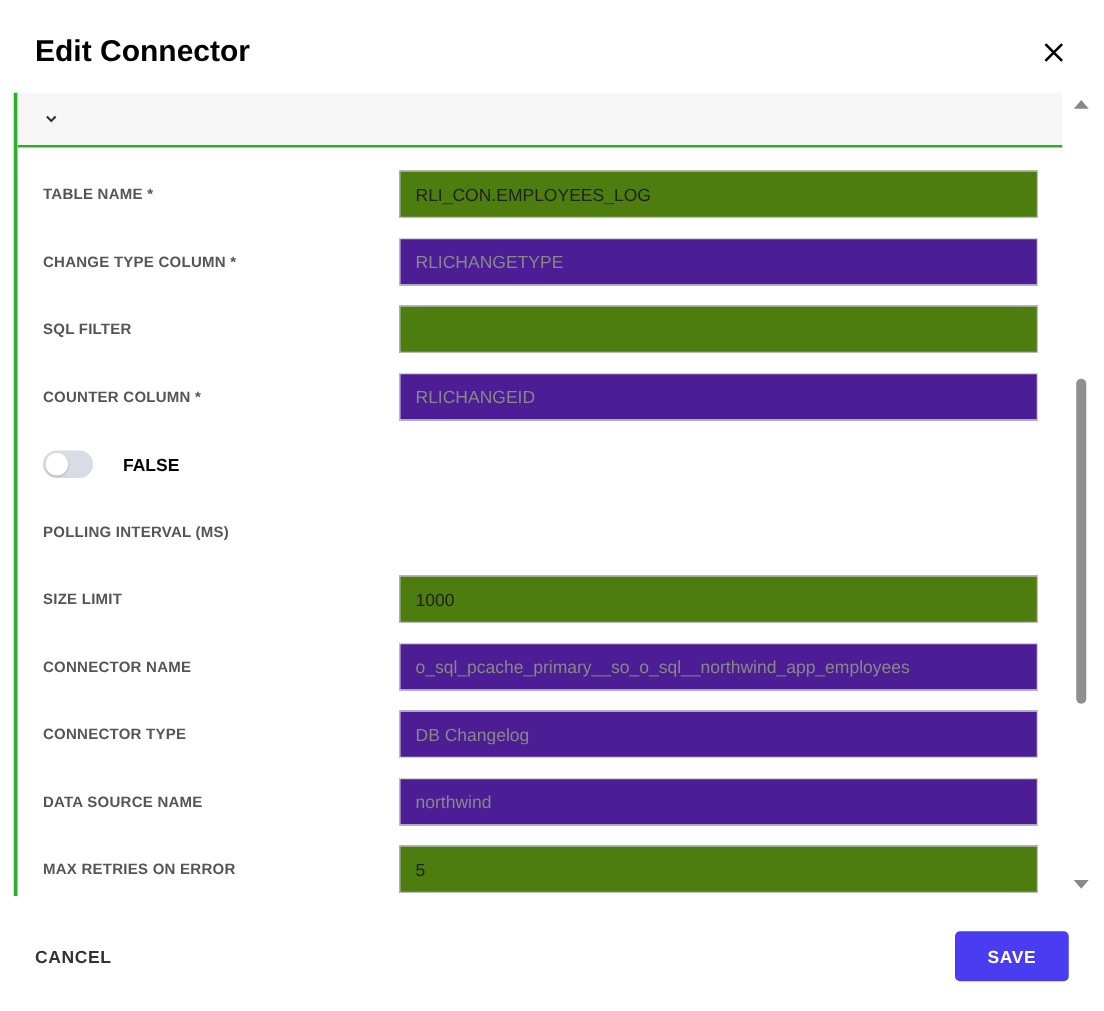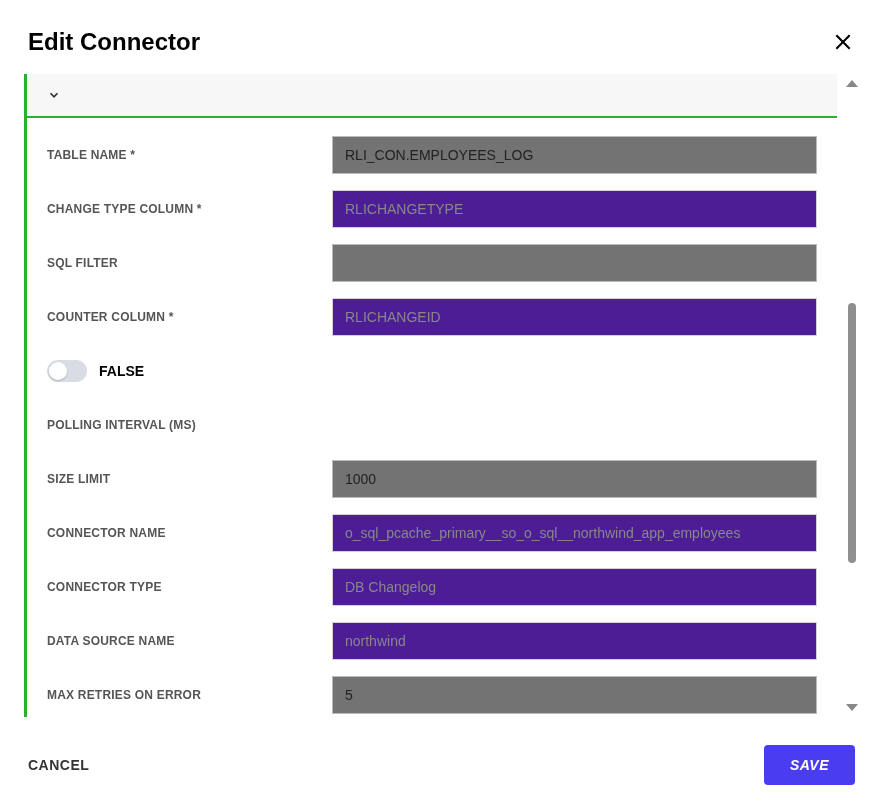--- a/index.html
+++ b/index.html
@@ -33,21 +33,21 @@
       cursor: pointer;
       width: 24px;
       height: 24px;
       display: flex;
       align-items: center;
       justify-content: center;
     }
     .close-btn svg { width: 20px; height: 20px; }
     .content-wrap {
       flex: 1;
-      padding: 0 24px;
+      padding: 0 11px;
       position: relative;
       overflow: hidden;
     }
     .content-inner {
       display: flex;
       height: 100%;
       gap: 8px;
     }
     .form-panel {
       flex: 1;
@@ -90,33 +90,33 @@
     .form-field {
       flex: 1;
     }
     .form-input {
       width: 100%;
       height: 38px;
       border: 1px solid #bbb;
       padding: 0 12px;
       font-size: 14px;
       color: #222;
-      background: #737373;
+      background: #4d7c0f;
       font-family: inherit;
     }
     .form-input::placeholder { color: #888; }
     .form-input.readonly {
       background: #4c1d95;
       color: #888;
       border-color: #d2d2d8;
     }
     .toggle-wrap {
       display: flex;
       align-items: center;
-      gap: 12px;
+      gap: 24px;
     }
     .toggle {
       width: 40px;
       height: 22px;
       border-radius: 11px;
       background: #d8dce4;
       position: relative;
       cursor: pointer;
     }
     .toggle-knob {
@@ -186,21 +186,20 @@
       font-size: 14px;
       font-weight: 700;
       color: #fff;
       letter-spacing: 0.5px;
       background: #4a3cf0;
       border: none;
       border-radius: 4px;
       padding: 12px 26px;
       cursor: pointer;
       font-family: inherit;
-      font-style: italic;
     }
   </style>
 </head>
 <body>
 
 <div class="modal">
   <div class="modal-header">
     <h1 class="modal-title">Edit Connector</h1>
     <div class="close-btn">
       <svg viewBox="0 0 24 24" fill="none" stroke="#000" stroke-width="2.5">

